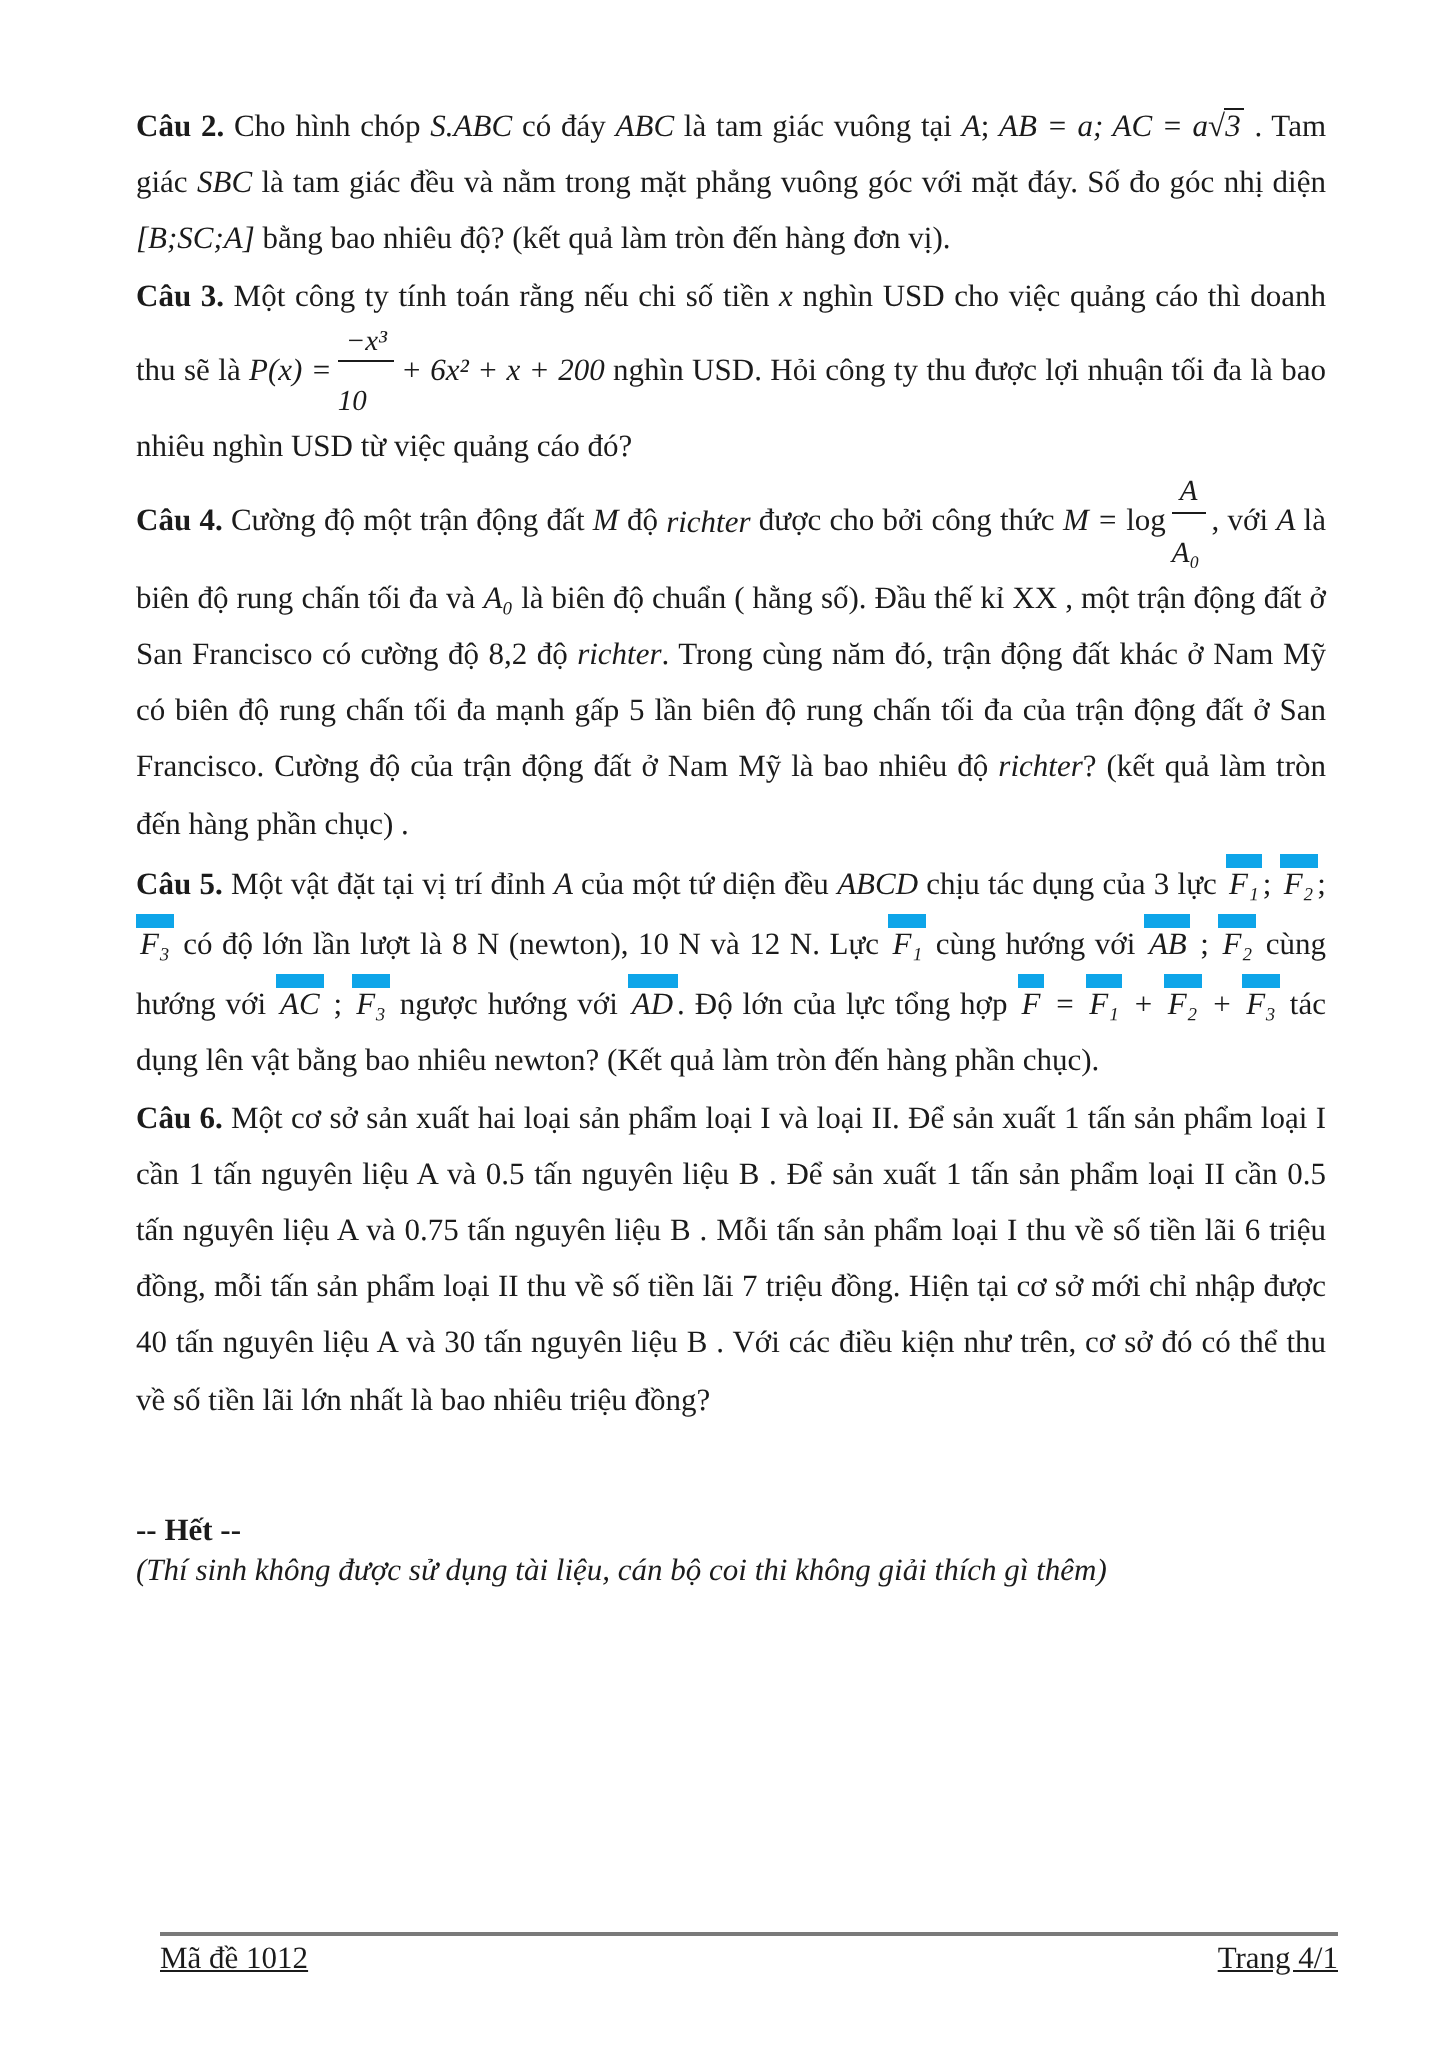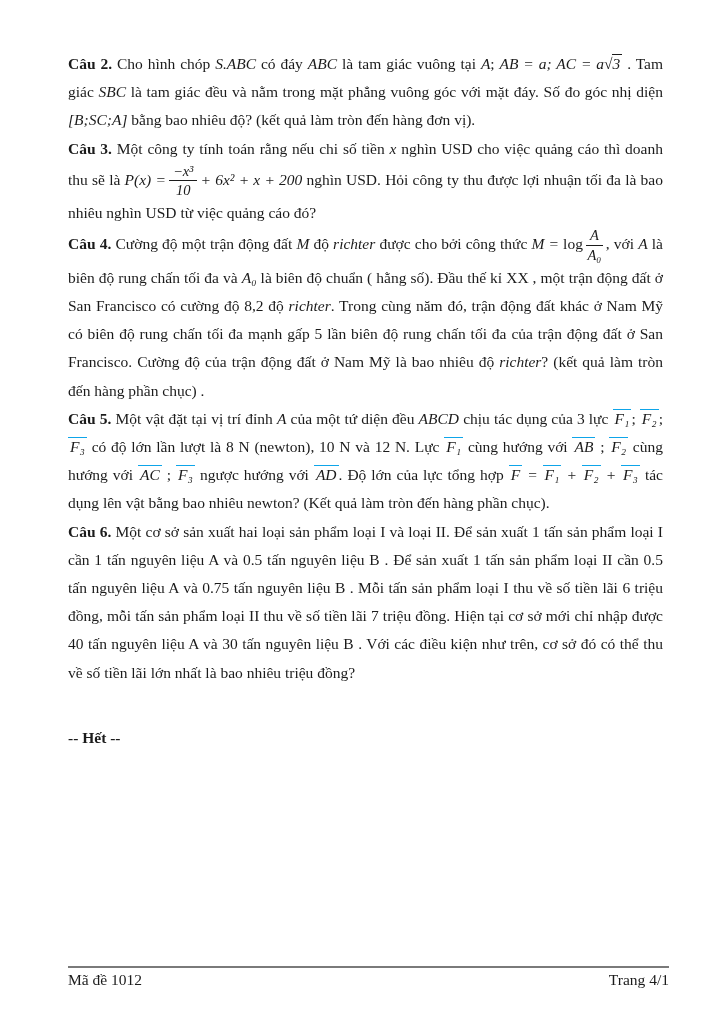--- a/index.html
+++ b/index.html
@@ -24,64 +24,66 @@
     line-height: 1.82;
     text-align: justify;
     margin: 0;
   }
   .q-label { font-weight: bold; }
   .math { font-style: italic; }
   .italic { font-style: italic; margin-top: 24px; }
   .vec {
     font-style: italic;
     display: inline-block;
-    border-top: 1px solid #0ea5e9;
+    border-top: 7px solid #0ea5e9;
     padding: 0 2px;
     line-height: 1.15;
   }
   .frac {
     display: inline-block;
     vertical-align: middle;
-    text-align: center;
+    text-align: left;
     font-style: italic;
     line-height: 1.15;
     margin: 0 3px;
     font-size: 14.5px;
   }
   .frac .num { display: block; border-bottom: 1px solid #1b1b1b; padding: 0 4px 1px; }
-  .frac .den { display: block; padding-top: 1px; }
+  .frac .den { display: block; padding-top: 12px; }
   .sqrt { white-space: nowrap; font-style: italic; }
   .sqrt .radical { font-style: normal; margin-right: -1px; }
   .sqrt .radicand { border-top: 1px solid #1b1b1b; padding: 0 2px 0 1px; }
   .end-block { margin-top: 42px; text-align: left; }
   .end-marker { font-size: 15.5px; font-weight: bold; }
   .end-note { font-size: 15.5px; font-style: italic; margin-top: 2px; }
   .page-footer {
     position: absolute;
-    left: 68px; right: 56px; top: 966px;
+    left: 80px; right: 56px; top: 966px;
     border-top: 2px solid #7a7a7a;
     padding-top: 3px;
     display: flex;
     justify-content: space-between;
     font-size: 15.5px;
+    text-decoration: underline;
   }
 </style>
 </head>
 <body>
 
 <div class="page">
   <div class="content">
     <div>
         <p class="question"><span class="q-label">Câu 2.</span><span class="text"> Cho hình chóp </span><span class="math">S.ABC</span><span class="text"> có đáy </span><span class="math">ABC</span><span class="text"> là tam giác vuông tại </span><span class="math">A</span><span class="text">; </span><span class="math">AB = a; AC = a</span><span class="sqrt"><span class="radical">√</span><span class="radicand">3</span></span><span class="text"> . Tam giác </span><span class="math">SBC</span><span class="text"> là tam giác đều và nằm trong mặt phẳng vuông góc với mặt đáy. Số đo góc nhị diện </span><span class="math">[B;SC;A]</span><span class="text"> bằng bao nhiêu độ? (kết quả làm tròn đến hàng đơn vị).</span></p>
         <p class="question"><span class="q-label">Câu 3.</span><span class="text"> Một công ty tính toán rằng nếu chi số tiền </span><span class="math">x</span><span class="text"> nghìn USD cho việc quảng cáo thì doanh thu sẽ là </span><span class="math">P(x) =</span><span class="frac"><span class="num">−x³</span><span class="den">10</span></span><span class="math">+ 6x² + x + 200</span><span class="text"> nghìn USD. Hỏi công ty thu được lợi nhuận tối đa là bao nhiêu nghìn USD từ việc quảng cáo đó?</span></p>
         <p class="question"><span class="q-label">Câu 4.</span><span class="text"> Cường độ một trận động đất </span><span class="math">M</span><span class="text"> độ </span><span class="italic">richter</span><span class="text"> được cho bởi công thức </span><span class="math">M = </span><span class="text">log</span><span class="frac"><span class="num">A</span><span class="den">A₀</span></span><span class="text">, với </span><span class="math">A</span><span class="text"> là biên độ rung chấn tối đa và </span><span class="math">A₀</span><span class="text"> là biên độ chuẩn ( hằng số). Đầu thế kỉ XX , một trận động đất ở San Francisco có cường độ 8,2 độ </span><span class="italic">richter</span><span class="text">. Trong cùng năm đó, trận động đất khác ở Nam Mỹ có biên độ rung chấn tối đa mạnh gấp 5 lần biên độ rung chấn tối đa của trận động đất ở San Francisco. Cường độ của trận động đất ở Nam Mỹ là bao nhiêu độ </span><span class="italic">richter</span><span class="text">? (kết quả làm tròn đến hàng phần chục) .</span></p>
         <p class="question"><span class="q-label">Câu 5.</span><span class="text"> Một vật đặt tại vị trí đỉnh </span><span class="math">A</span><span class="text"> của một tứ diện đều </span><span class="math">ABCD</span><span class="text"> chịu tác dụng của 3 lực </span><span class="vec">F₁</span><span class="text">; </span><span class="vec">F₂</span><span class="text">; </span><span class="vec">F₃</span><span class="text"> có độ lớn lần lượt là 8 N (newton), 10 N và 12 N. Lực </span><span class="vec">F₁</span><span class="text"> cùng hướng với </span><span class="vec">AB</span><span class="text"> ; </span><span class="vec">F₂</span><span class="text"> cùng hướng với </span><span class="vec">AC</span><span class="text"> ; </span><span class="vec">F₃</span><span class="text"> ngược hướng với </span><span class="vec">AD</span><span class="text">. Độ lớn của lực tổng hợp </span><span class="vec">F</span><span class="math"> = </span><span class="vec">F₁</span><span class="math"> + </span><span class="vec">F₂</span><span class="math"> + </span><span class="vec">F₃</span><span class="text"> tác dụng lên vật bằng bao nhiêu newton? (Kết quả làm tròn đến hàng phần chục).</span></p>
         <p class="question"><span class="q-label">Câu 6.</span><span class="text"> Một cơ sở sản xuất hai loại sản phẩm loại I và loại II. Để sản xuất 1 tấn sản phẩm loại I cần 1 tấn nguyên liệu </span><span class="text">A</span><span class="text"> và 0.5 tấn nguyên liệu </span><span class="text">B</span><span class="text"> . Để sản xuất 1 tấn sản phẩm loại II cần 0.5 tấn nguyên liệu </span><span class="text">A</span><span class="text"> và 0.75 tấn nguyên liệu </span><span class="text">B</span><span class="text"> . Mỗi tấn sản phẩm loại I thu về số tiền lãi 6 triệu đồng, mỗi tấn sản phẩm loại II thu về số tiền lãi 7 triệu đồng. Hiện tại cơ sở mới chỉ nhập được 40 tấn nguyên liệu </span><span class="text">A</span><span class="text"> và 30 tấn nguyên liệu </span><span class="text">B</span><span class="text"> . Với các điều kiện như trên, cơ sở đó có thể thu về số tiền lãi lớn nhất là bao nhiêu triệu đồng?</span></p>
       </div>
     <div class="end-block">
       <p class="end-marker">-- Hết --</p>
+      <p class="end-note">(Thí sinh không được sử dụng tài liệu, cán bộ coi thi không giải thích gì thêm)</p>
     </div>
   </div>
   <div class="page-footer">
     <span>Mã đề 1012</span>
     <span>Trang 4/1</span>
   </div>
 </div>
 
 </body></html>

